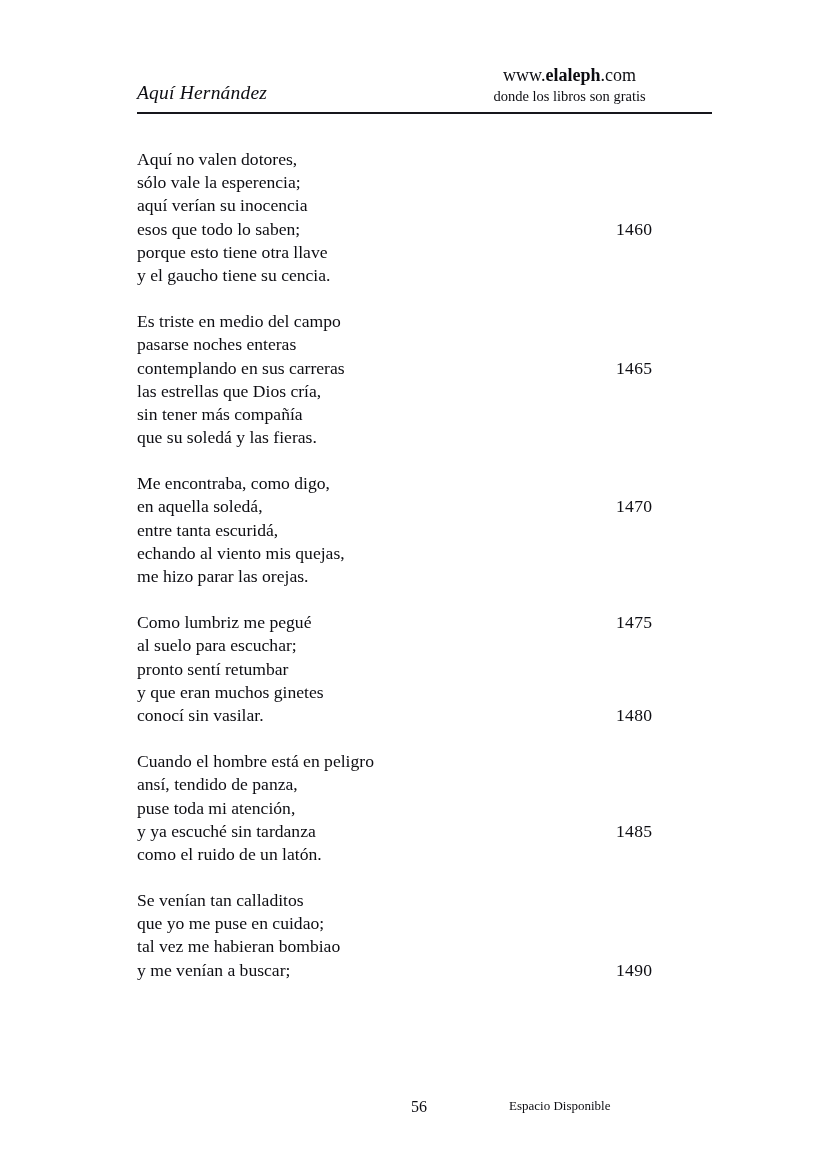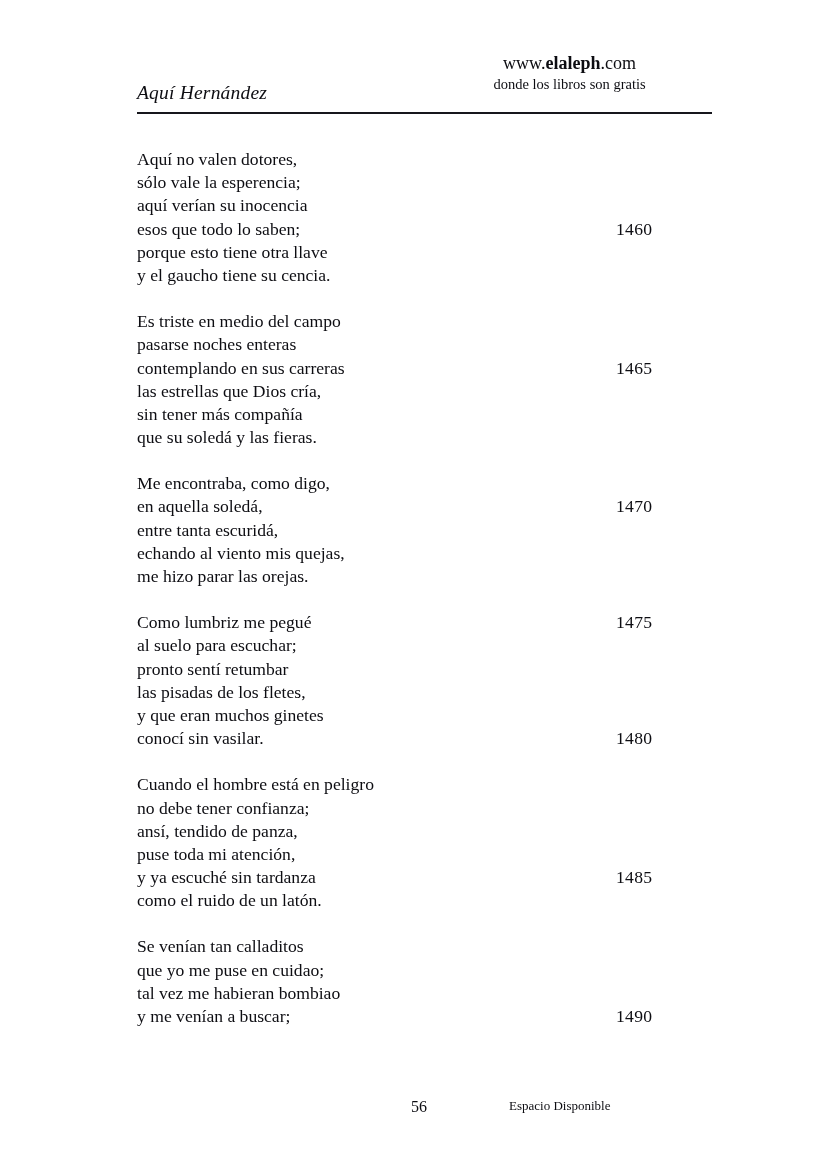--- a/index.html
+++ b/index.html
@@ -44,20 +44,21 @@
     position: absolute;
     left: 290px;
     top: 0px;
     width: 285px;
     text-align: center;
   }
   .site-url {
     font-size: 18px;
     line-height: 22px;
     white-space: nowrap;
+    margin-top: 12px;
   }
   .site-url .brand {
     font-weight: bold;
   }
   .site-tag {
     font-size: 14.5px;
     line-height: 21px;
     white-space: nowrap;
     font-family: Liberation Serif, serif;
   }
@@ -161,27 +162,25 @@
         <div class="verse-line"><span class="verse-text">Me encontraba, como digo,</span></div>
         <div class="verse-line"><span class="verse-text">en aquella soledá,</span><span class="verse-num">1470</span></div>
         <div class="verse-line"><span class="verse-text">entre tanta escuridá,</span></div>
         <div class="verse-line"><span class="verse-text">echando al viento mis quejas,</span></div>
         <div class="verse-line"><span class="verse-text">me hizo parar las orejas.</span></div>
       </div>
       <div class="stanza">
         <div class="verse-line"><span class="verse-text">Como lumbriz me pegué</span><span class="verse-num">1475</span></div>
         <div class="verse-line"><span class="verse-text">al suelo para escuchar;</span></div>
         <div class="verse-line"><span class="verse-text">pronto sentí retumbar</span></div>
-        <div class="verse-line"><span class="verse-text">las pisadas de los fletes,</span></div>
         <div class="verse-line"><span class="verse-text">y que eran muchos ginetes</span></div>
         <div class="verse-line"><span class="verse-text">conocí sin vasilar.</span><span class="verse-num">1480</span></div>
       </div>
       <div class="stanza">
         <div class="verse-line"><span class="verse-text">Cuando el hombre está en peligro</span></div>
-        <div class="verse-line"><span class="verse-text">no debe tener confianza;</span></div>
         <div class="verse-line"><span class="verse-text">ansí, tendido de panza,</span></div>
         <div class="verse-line"><span class="verse-text">puse toda mi atención,</span></div>
         <div class="verse-line"><span class="verse-text">y ya escuché sin tardanza</span><span class="verse-num">1485</span></div>
         <div class="verse-line"><span class="verse-text">como el ruido de un latón.</span></div>
       </div>
       <div class="stanza">
         <div class="verse-line"><span class="verse-text">Se venían tan calladitos</span></div>
         <div class="verse-line"><span class="verse-text">que yo me puse en cuidao;</span></div>
         <div class="verse-line"><span class="verse-text">tal vez me habieran bombiao</span></div>
         <div class="verse-line"><span class="verse-text">y me venían a buscar;</span><span class="verse-num">1490</span></div>

